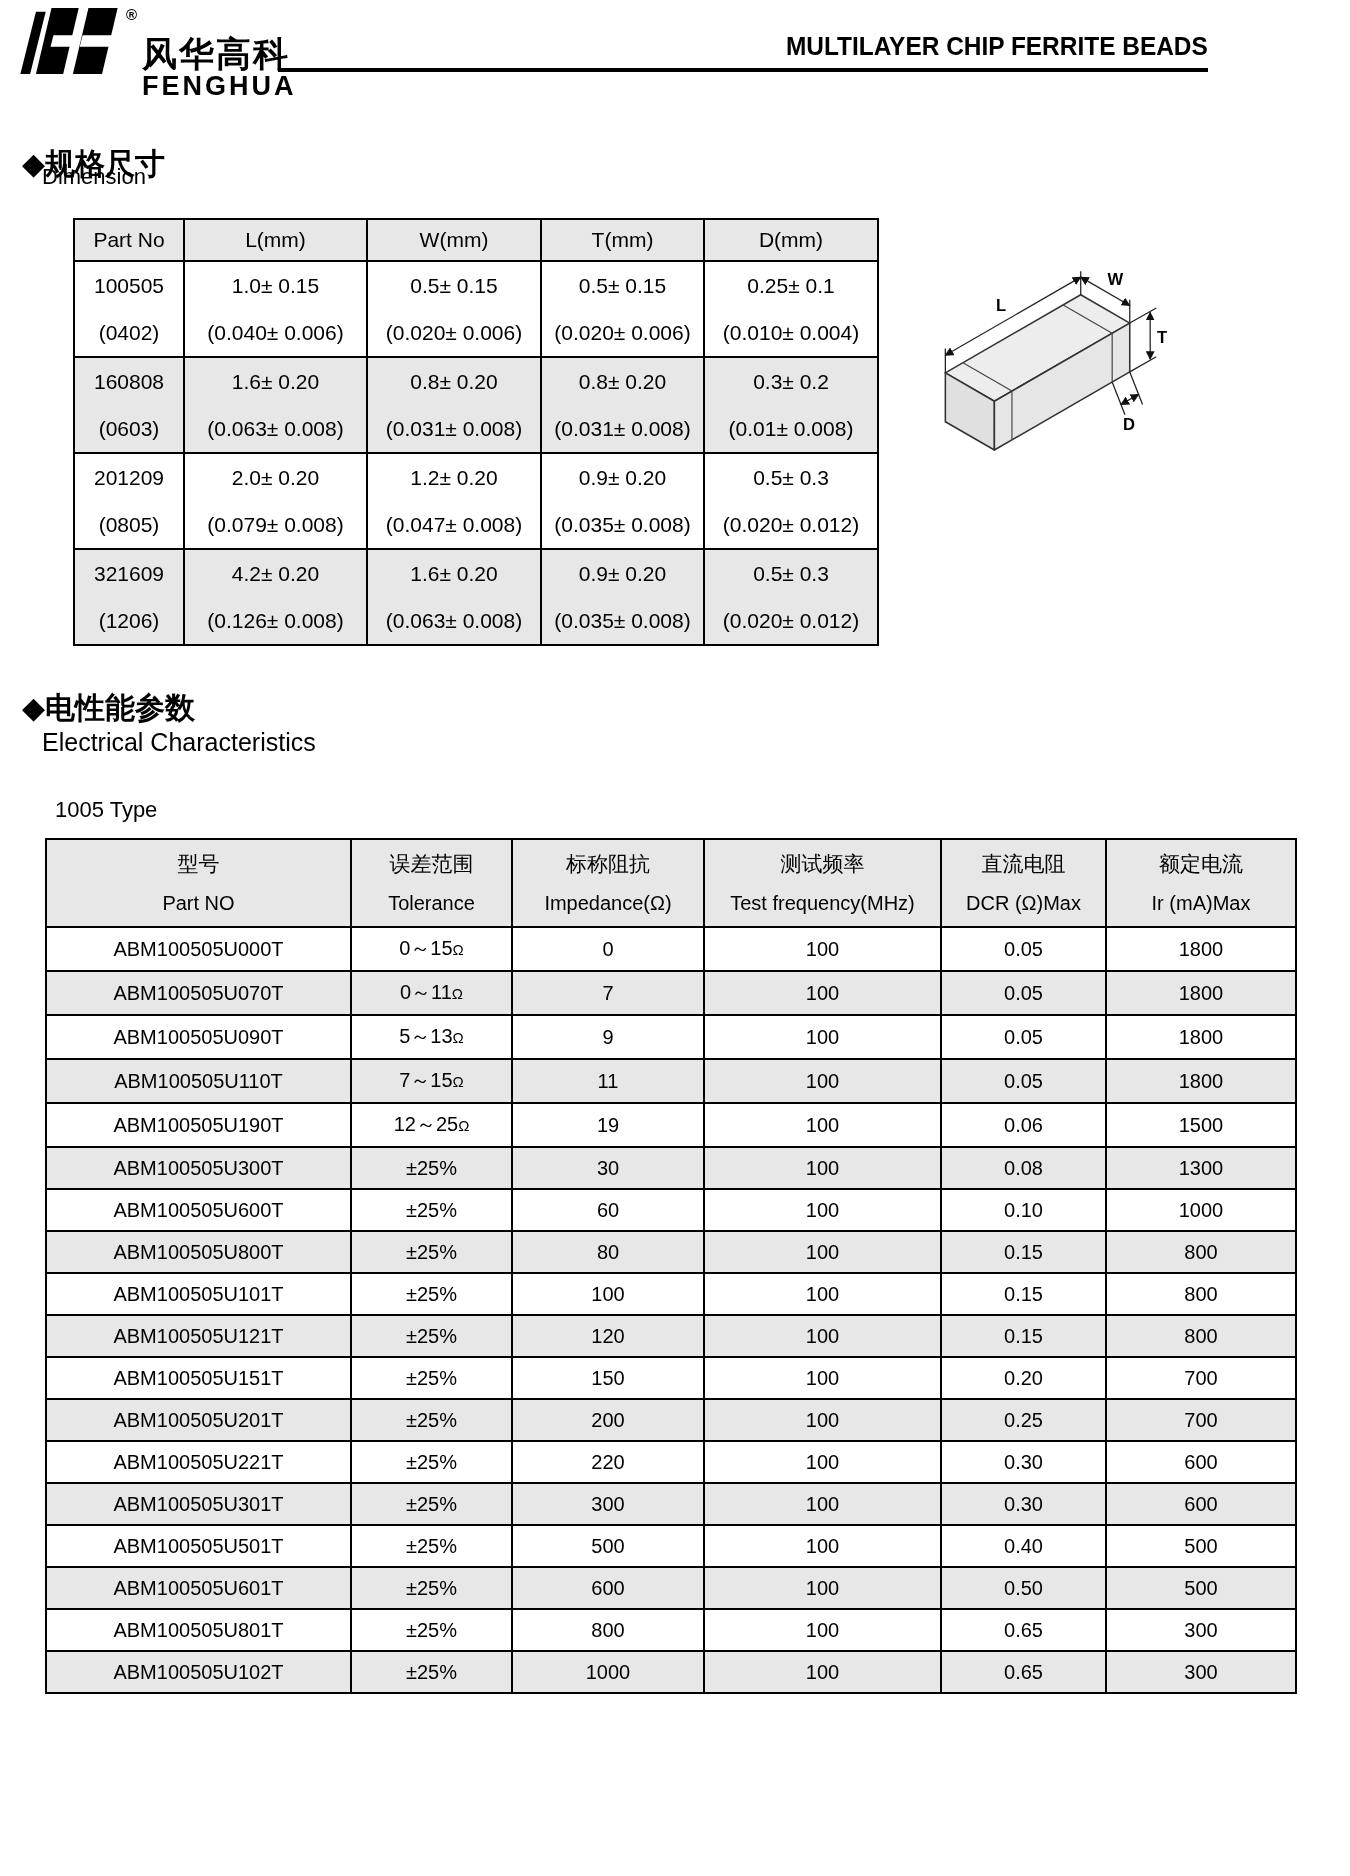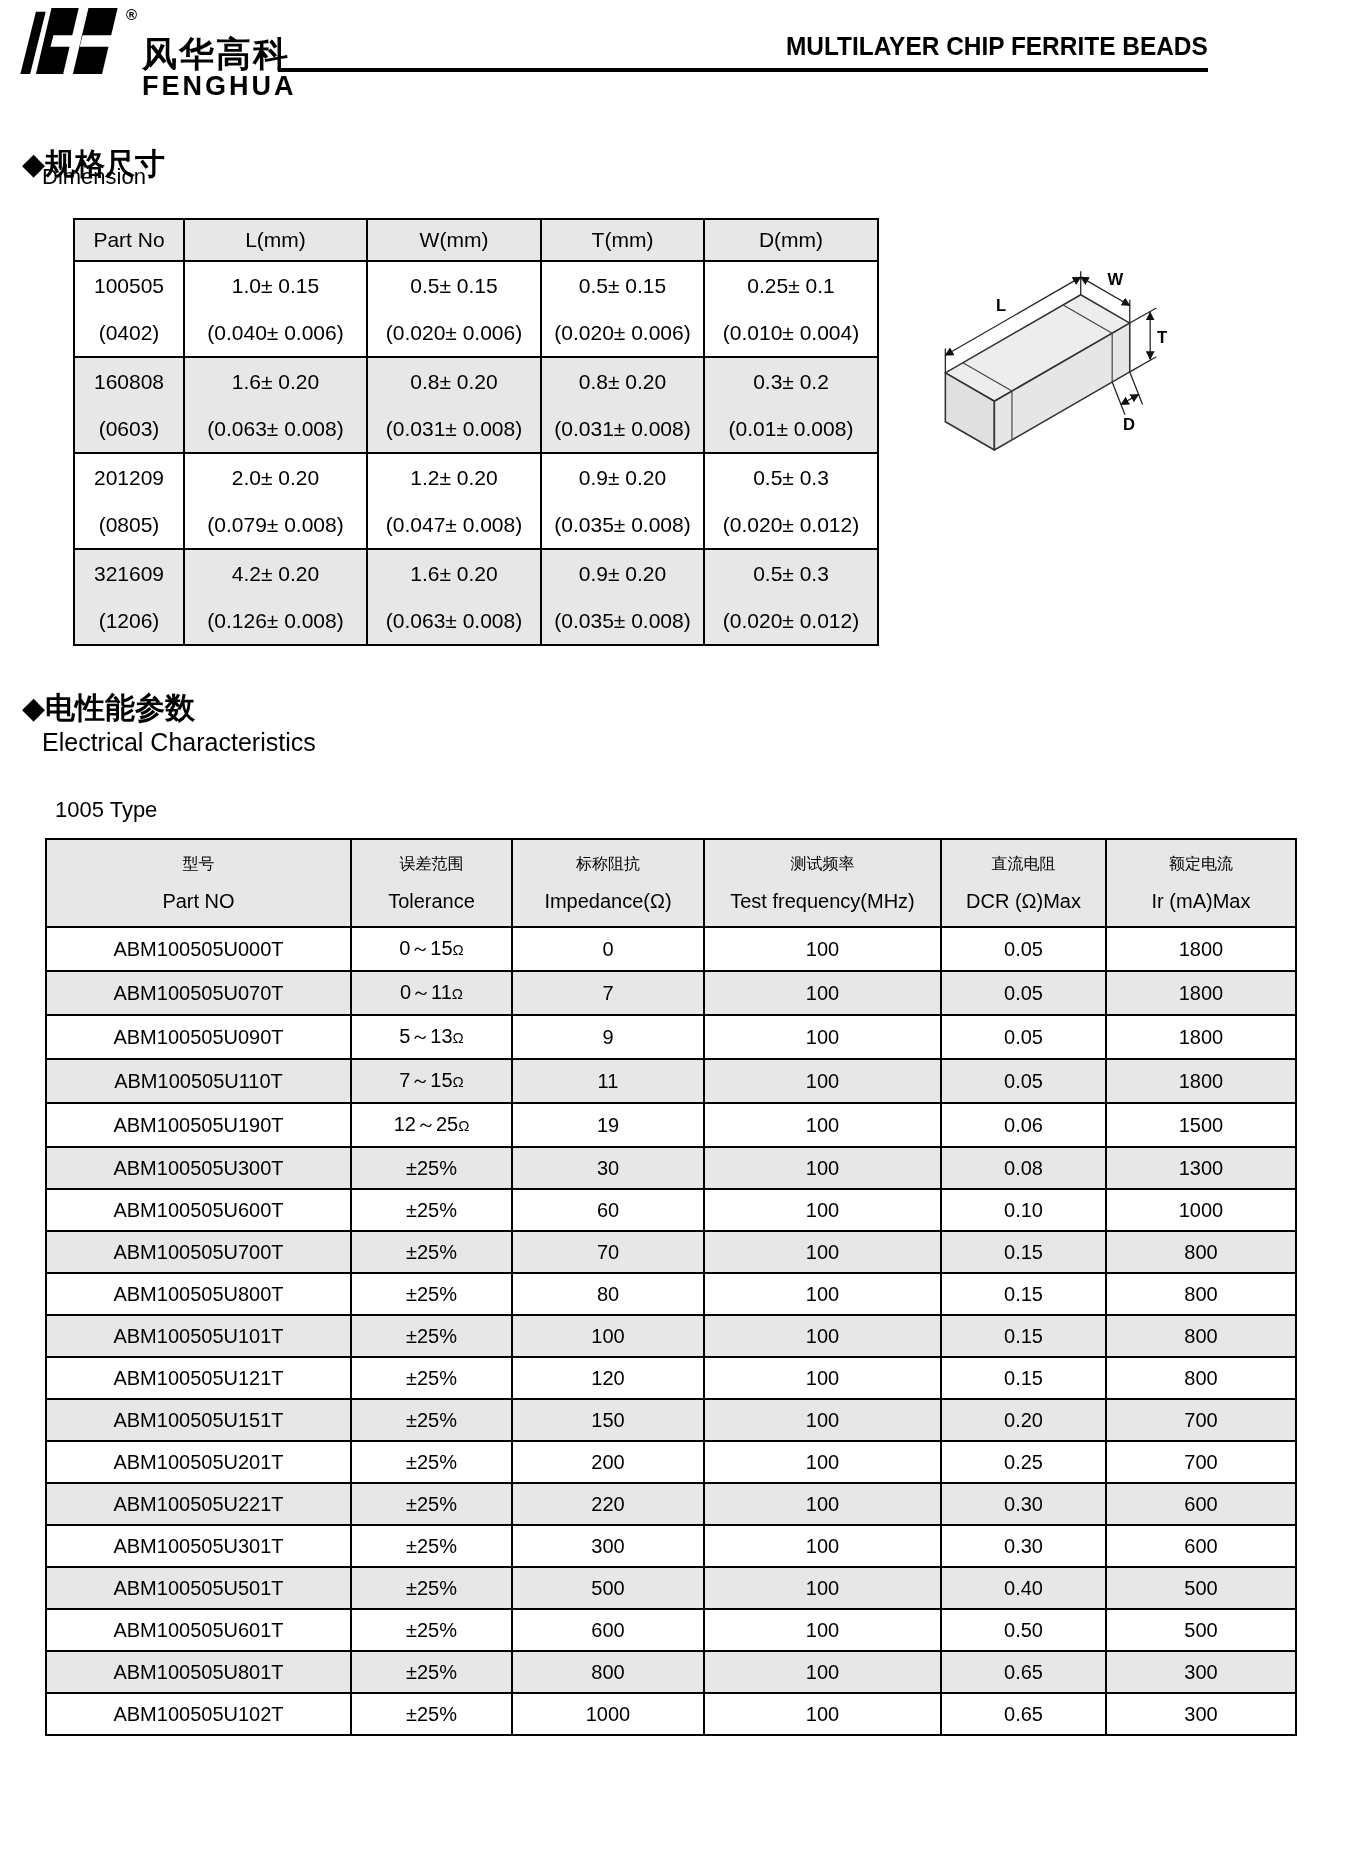--- a/index.html
+++ b/index.html
@@ -33,21 +33,21 @@
   th, td { border:2px solid #000; text-align:center; padding:0; }
 
   .dim-table { position:absolute; left:73px; top:218px; width:804px; }
   .dim-table th { height:40px; background:#e7e7e7; font-size:21px; font-weight:normal; }
   .dim-table td { font-size:21px; background:transparent; }
   .dim-table tbody tr:nth-child(even) { background:#e7e7e7; }
   .dim-line { height:47px; line-height:47px; }
 
   .el-table { position:absolute; left:45px; top:838px; width:1250px; }
   .el-table th { height:86px; background:#e7e7e7; font-weight:normal; vertical-align:middle; }
-  .th-cn { display:block; font-size:16px; line-height:1; margin-bottom:19px; }
+  .th-cn { display:block; font-size:21px; line-height:1; margin-bottom:19px; }
   .th-en { display:block; font-size:20px; line-height:1; }
   .el-table td { height:40px; line-height:40px; font-size:20px; }
   .el-table tbody tr:nth-child(even) { background:#e7e7e7; }
   .ohm { font-size:15px; }
 
   
   .chip-diagram { position:absolute; left:918px; top:270px; width:252px; height:196px; }
 </style>
 </head>
 <body>
@@ -326,52 +326,44 @@
         </tr>
         <tr>
           <td>ABM100505U600T</td>
           <td>±25%</td>
           <td>60</td>
           <td>100</td>
           <td>0.10</td>
           <td>1000</td>
         </tr>
         <tr>
-          <td>ABM100505U700T</td>
-          <td>±25%</td>
-          <td>70</td>
+          <td>ABM100505U800T</td>
+          <td>±25%</td>
+          <td>80</td>
           <td>100</td>
           <td>0.15</td>
           <td>800</td>
         </tr>
         <tr>
-          <td>ABM100505U800T</td>
-          <td>±25%</td>
-          <td>80</td>
+          <td>ABM100505U101T</td>
+          <td>±25%</td>
+          <td>100</td>
           <td>100</td>
           <td>0.15</td>
           <td>800</td>
         </tr>
         <tr>
-          <td>ABM100505U101T</td>
-          <td>±25%</td>
-          <td>100</td>
+          <td>ABM100505U121T</td>
+          <td>±25%</td>
+          <td>120</td>
           <td>100</td>
           <td>0.15</td>
           <td>800</td>
         </tr>
         <tr>
-          <td>ABM100505U121T</td>
-          <td>±25%</td>
-          <td>120</td>
-          <td>100</td>
-          <td>0.15</td>
-          <td>800</td>
-        </tr>
-        <tr>
           <td>ABM100505U151T</td>
           <td>±25%</td>
           <td>150</td>
           <td>100</td>
           <td>0.20</td>
           <td>700</td>
         </tr>
         <tr>
           <td>ABM100505U201T</td>
           <td>±25%</td>

